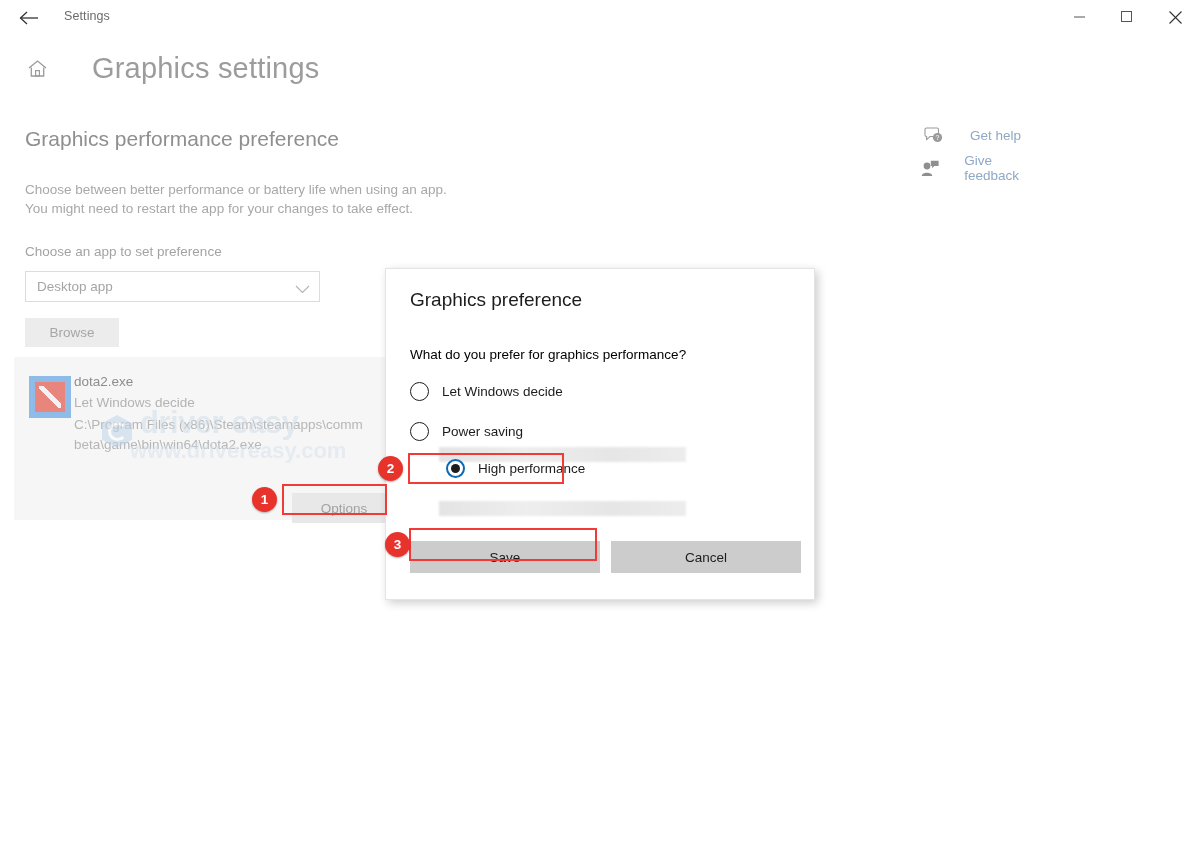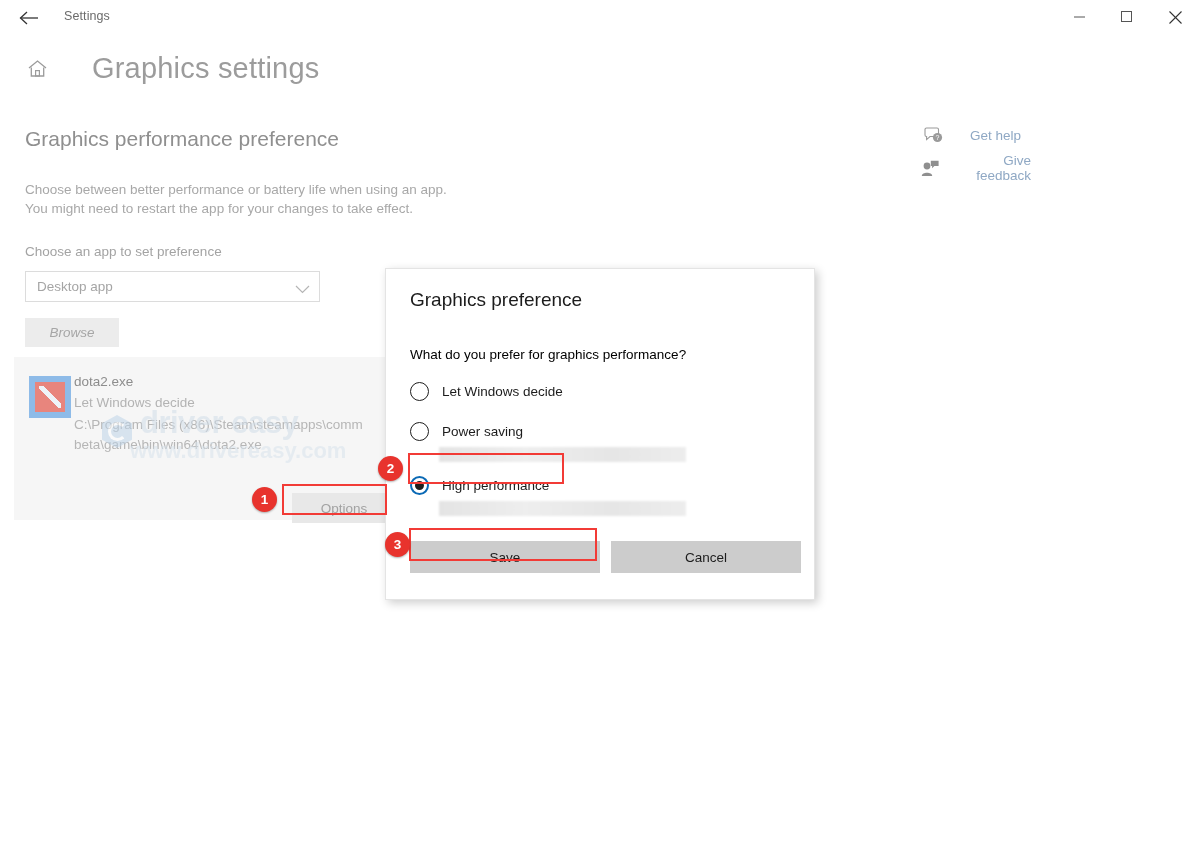--- a/index.html
+++ b/index.html
@@ -81,21 +81,21 @@
   }
   .dropdown .dd-chevron {
     position: absolute; right: 9px; top: 8px;
     color: #b5b5b5;
   }
   .browse-btn {
     position: absolute; left: 25px; top: 318px;
     width: 94px; height: 29px;
     background: #ececec;
     display: flex; align-items: center; justify-content: center;
-    font-size: 13.5px; font-weight: 300; color: #a6a6a6; font-style: italic;
+    font-size: 13.5px; font-weight: 300; color: #a6a6a6;
   }
 
   
   .app-panel {
     position: absolute; left: 14px; top: 357px;
     width: 373px; height: 163px;
     background: #f6f6f6;
   }
   .app-icon {
     position: absolute; left: 15px; top: 19px;
@@ -152,21 +152,21 @@
     content: ""; width: 13px; height: 13px; border-radius: 50%;
     border: 3px solid #ffffff; border-right-color: transparent;
   }
   .wm-sub {
     position: absolute; left: 32px; top: 33px;
     font-size: 22px; font-weight: bold; color: #d6e2ec;
   }
 
   
   .right-links { position: absolute; left: 920px; top: 120px; }
-  .rlink { display: flex; align-items: center; height: 30px; margin-bottom: 3px; text-align: right; }
+  .rlink { display: flex; align-items: center; height: 30px; margin-bottom: 3px; }
   .rlink .ricon {
     width: 26px; display: flex; align-items: center; justify-content: center; color: #9a9a9a;
   }
   .rlink .rtext {
     margin-left: 24px; font-size: 13.5px; font-weight: 300; color: #8fa8c4;
   }
 
   
   .dialog {
     position: absolute; left: 385px; top: 256px;
@@ -184,21 +184,21 @@
   .dlg-question {
     position: absolute; left: 24px; top: 78px;
     font-size: 13.5px; color: #000000;
   }
   .radio-row {
     position: absolute; left: 24px;
     display: flex; align-items: center; height: 26px;
   }
   .radio-row.r1 { top: 109px; }
   .radio-row.r2 { top: 149px; }
-  .radio-row.r3 { top: 203px; }
+  .radio-row.r3 { top: 186px; padding-left: 36px; }
   .rad {
     width: 19px; height: 19px; border-radius: 50%;
     border: 1.6px solid #1d1d1d; box-sizing: border-box;
     background: #ffffff;
     display: flex; align-items: center; justify-content: center;
     flex: none;
   }
   .rad.sel { border-color: #0a69b5; border-width: 2px; }
   .rad.sel::after {
     content: ""; width: 9px; height: 9px; border-radius: 50%; background: #1d1d1d;

